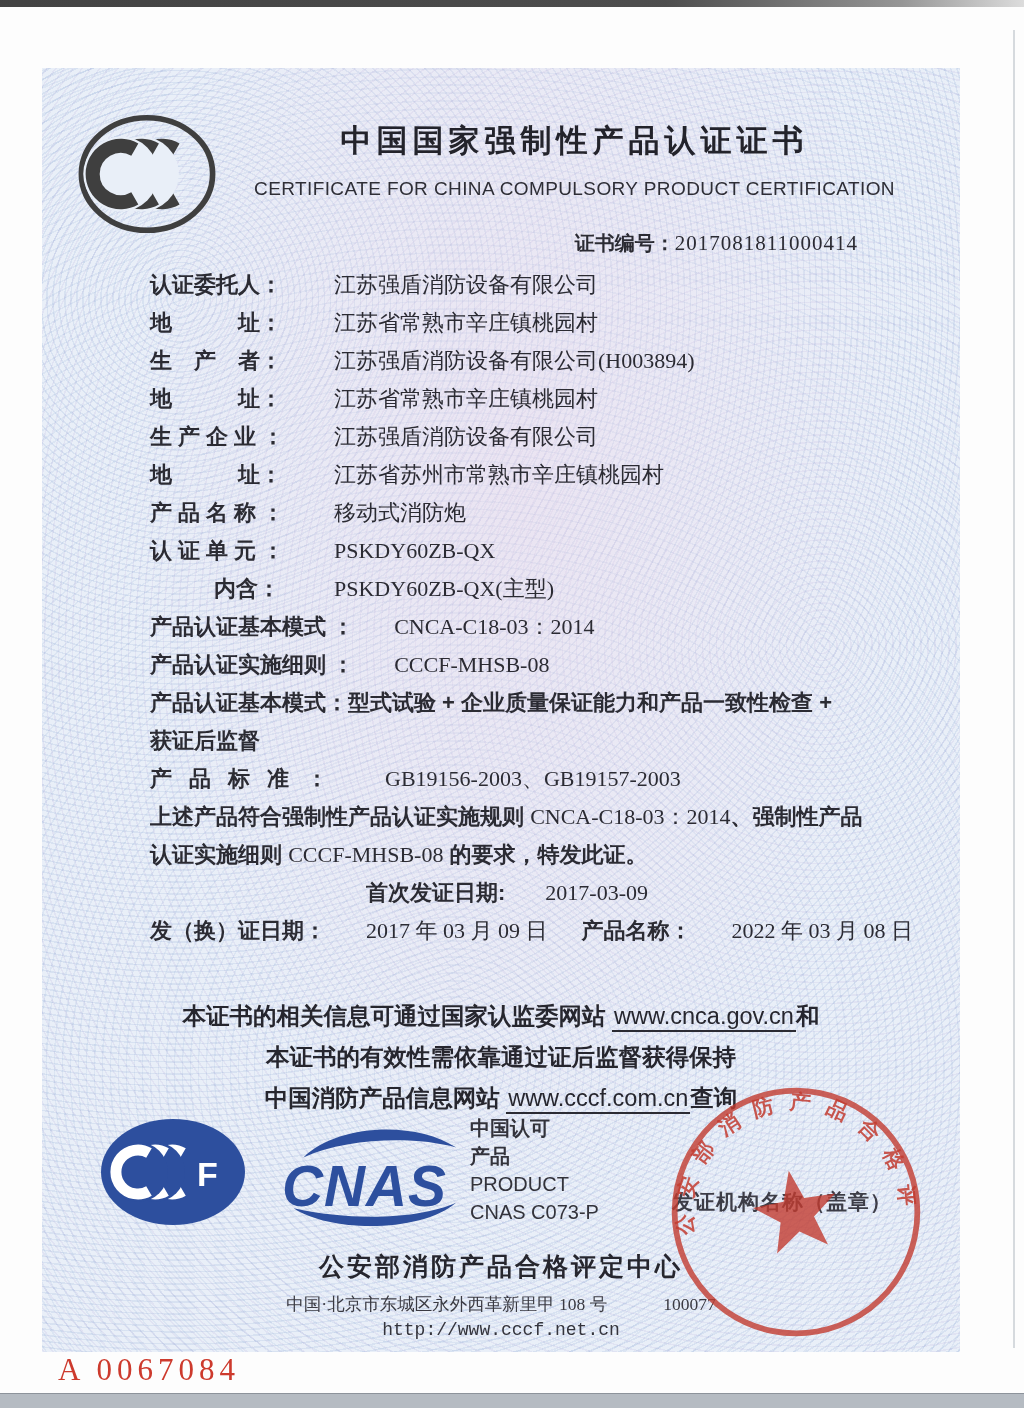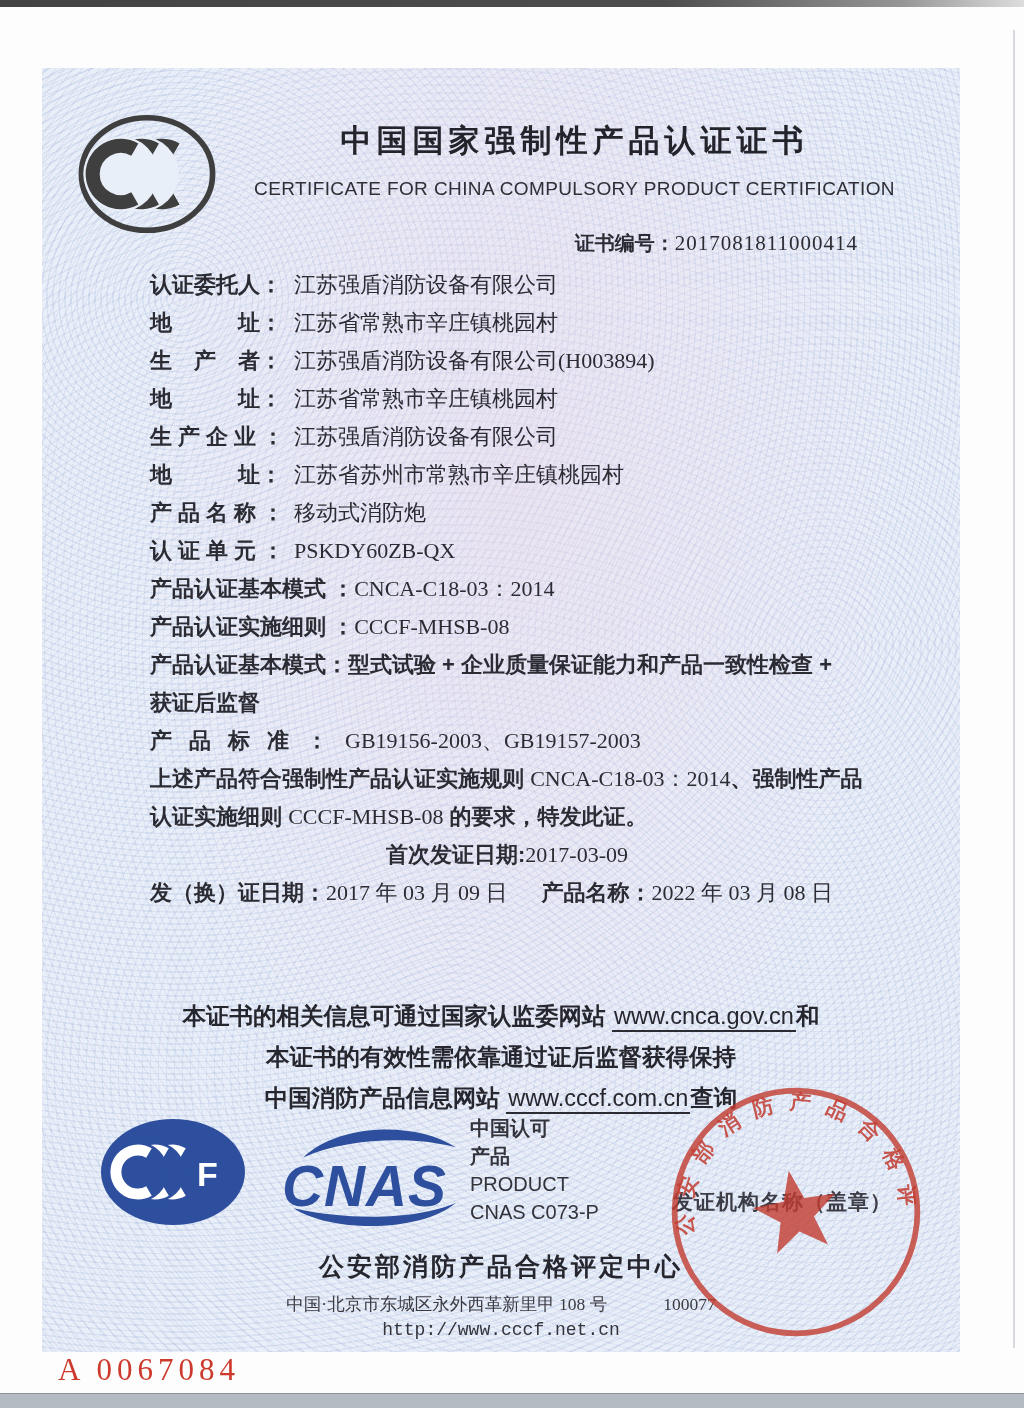--- a/index.html
+++ b/index.html
@@ -24,21 +24,21 @@
   .subtitle{margin-top:16px;font-size:19px;letter-spacing:.4px;color:#2e2e36;}
   .certno{position:absolute;top:162px;left:0;right:102px;text-align:right;font-size:20px;font-weight:600;}
   .certno .num{font-family:"Liberation Serif","DejaVu Serif",serif;font-weight:400;font-size:21px;letter-spacing:1px;}
 
   .content{position:absolute;left:108px;top:198px;width:714px;font-size:22px;line-height:38px;}
   .row{white-space:nowrap;}
   .lbl{font-weight:700;display:inline-block;min-width:144px;white-space:pre;}
   .sp-lbl{letter-spacing:6px;}
   .wide-lbl{letter-spacing:17px;}
   .indent-lbl{padding-left:64px;min-width:80px;}
-  .val{font-family:"Liberation Serif","DejaVu Serif",serif;}
+  .val{font-family:"Liberation Serif","DejaVu Serif",serif;margin-left:40px;}
   .val-cn{font-weight:700;}
   .statement{margin:0;font-size:22px;line-height:38px;}
   .st-cn{font-weight:700;}
   .st-code{font-family:"Liberation Serif","DejaVu Serif",serif;font-weight:400;}
   .date-center{text-align:center;}
   .gap34{display:inline-block;width:34px;}
 
   .notice{position:absolute;top:928px;left:0;right:0;text-align:center;font-size:23.5px;font-weight:700;line-height:41px;color:#26262e;}
   .u{font-family:"Liberation Sans",sans-serif;font-weight:400;border-bottom:2px solid #2b2b33;padding:0 2px 1px 2px;}
 
@@ -102,20 +102,23 @@
         <span class="lbl sp-lbl">生产企业：</span><span class="val">江苏强盾消防设备有限公司</span>
       </div>
       <div class="row">
         <span class="lbl">地　　　址：</span><span class="val">江苏省苏州市常熟市辛庄镇桃园村</span>
       </div>
       <div class="row">
         <span class="lbl sp-lbl">产品名称：</span><span class="val">移动式消防炮</span>
       </div>
       <div class="row">
         <span class="lbl sp-lbl">认证单元：</span><span class="val">PSKDY60ZB-QX</span>
+      </div>
+      <div class="row">
+        <span class="lbl indent-lbl">内含：</span><span class="val">PSKDY60ZB-QX(主型)</span>
       </div>
       <div class="row">
         <span class="lbl">产品认证基本模式 ：</span><span class="val">CNCA-C18-03：2014</span>
       </div>
       <div class="row">
         <span class="lbl">产品认证实施细则 ：</span><span class="val">CCCF-MHSB-08</span>
       </div>
       <div class="row">
         <span class="lbl">产品认证基本模式：</span><span class="val-cn">型式试验 + 企业质量保证能力和产品一致性检查 +</span>
       </div>

